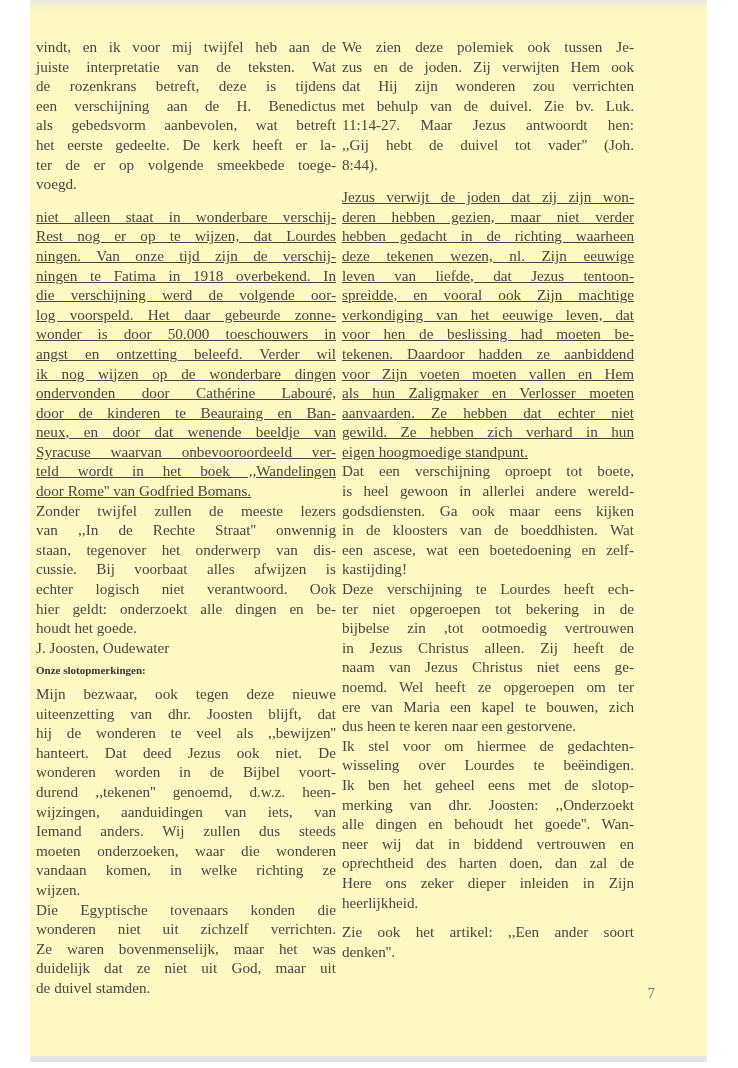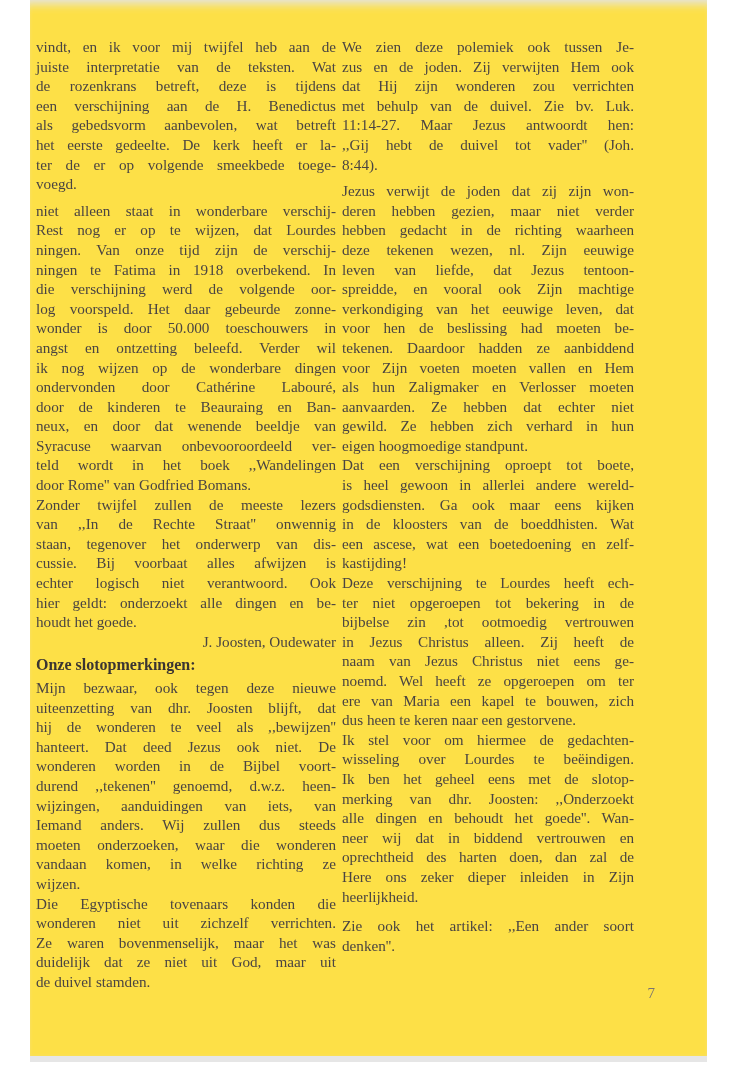--- a/index.html
+++ b/index.html
@@ -7,48 +7,48 @@
       width: 738px; height: 1068px;
       background: #ffffff;
       position: relative;
       overflow: hidden;
       font-family: "Liberation Serif", "DejaVu Serif", serif;
     }
     .page {
       position: absolute;
       left: 30px; top: 0;
       width: 677px; height: 1062px;
-      background: #fde047;
+      background: #fef9c3;
       box-shadow: inset 0 12px 10px -8px #e4e4e4, inset 0 -6px 6px -4px #e0e0e0;
     }
     .page::after {
       content: "";
       position: absolute; left: 0; right: 0; bottom: 0; height: 6px;
       background: #e6e6e6;
     }
     .col {
       position: absolute;
       top: 37px;
       color: #4a4442;
       font-size: 15.2px;
       line-height: 19.6px;
       text-align: justify;
       hyphens: manual;
     }
     .col-left { left: 6px; width: 300px; }
     .col-right { left: 312px; width: 292px; }
     .col p { margin: 0; }
-    .col p.gap { margin-top: 7px; }
+    .col p.gap { margin-top: 13px; text-decoration: underline; }
     .col p.gap-lg { margin-top: 10px; }
-    .signature { text-align: right; margin: 0; }
+    .signature { text-align: left; margin: 0; }
     .section-heading {
       font-weight: bold;
       color: #3a3432;
       margin: 4px 0 3px 0;
-      font-size: 16px;
+      font-size: 11px;
     }
     .line { display: block; text-align: justify; text-align-last: justify; }
     .line.last { text-align-last: left; }
     .page-number {
       position: absolute;
       right: 52px; top: 985px;
       color: #7a7370;
       font-size: 15px;
     }
   </style>

